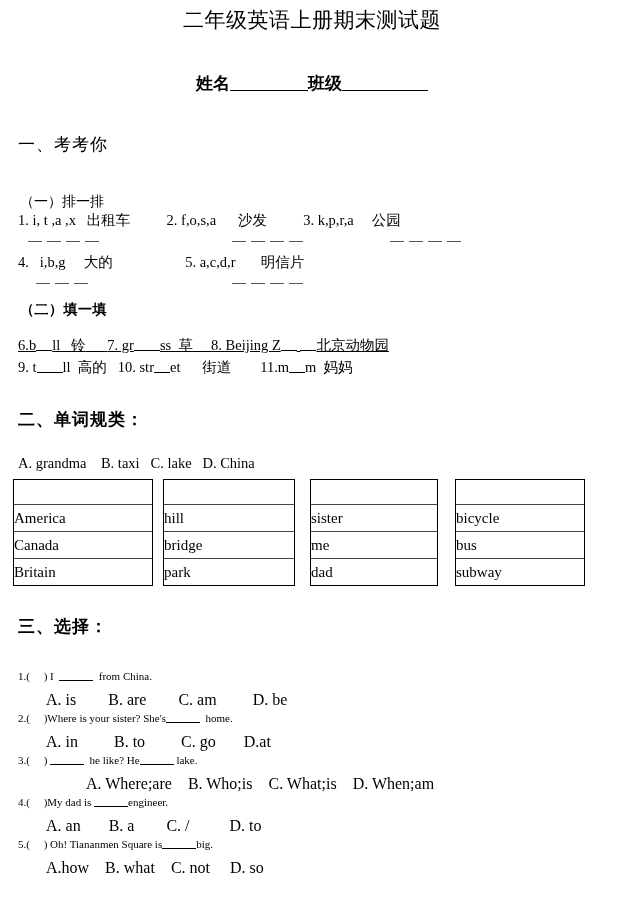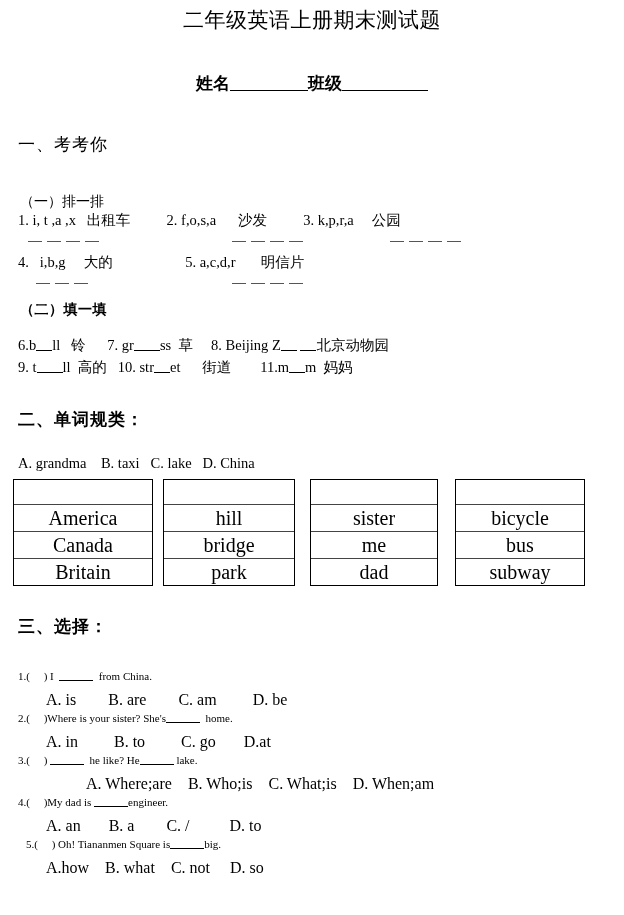--- a/index.html
+++ b/index.html
@@ -105,22 +105,21 @@
   
   .wtable {
     position: absolute;
     border: 1.7px solid #000;
     box-sizing: border-box;
     background: #fff;
   }
   .wtable .cell {
     height: 27px;
     line-height: 27px;
-    text-align: center;
-    font-size: 20px;
+    font-size: 15px;
     border-top: 1px solid #444;
     box-sizing: border-box;
   }
   .wtable .cell.head {
     border-top: none;
     height: 24px;
   }
 
   
   .mc-q { font-size: 11px; white-space: pre; }
@@ -169,21 +168,21 @@
   </div>
   <div class="dashgroup" style="top:283px; left:232px;">
     <i></i>
       <i></i>
       <i></i>
       <i></i>
   </div>
 
   <div class="sub-heading bold" id="sub-b">（二）填一填</div>
 
-  <div class="row" style="top:336px; left:18px;"><span>6.b</span><span class="u u-16"></span><span>ll   铃</span><span>      </span><span>7. gr</span><span class="u u-26"></span><span>ss  草</span><span>     </span><span>8. Beijing Z</span><span class="u u-16"></span><span> </span><span class="u u-16"></span><span>北京动物园</span></div>
+  <div class="row" style="top:336px; left:18px;text-decoration:underline;"><span>6.b</span><span class="u u-16"></span><span>ll   铃</span><span>      </span><span>7. gr</span><span class="u u-26"></span><span>ss  草</span><span>     </span><span>8. Beijing Z</span><span class="u u-16"></span><span> </span><span class="u u-16"></span><span>北京动物园</span></div>
 
   <div class="row" style="top:358px; left:18px;"><span>9. t</span><span class="u u-26"></span><span>ll  高的</span><span>   </span><span>10. str</span><span class="u u-16"></span><span>et      街道</span><span>        </span><span>11.m</span><span class="u u-16"></span><span>m  妈妈</span></div>
 
   <div class="sec-heading bold" id="sec2-heading">二、单词规类：</div>
 
   <div class="row" style="top:455px; left:18px;">A. grandma    B. taxi   C. lake   D. China</div>
 
   <div class="wtable" style="top:479px; left:13px; width:140px;">
     <div class="cell head"></div>
     <div class="cell">America</div>
@@ -219,16 +218,16 @@
 
   <div class="row mc-q" style="top:712px; left:18px;"><span>2.(     )Where is your sister? She's</span><span class="u u-34"></span><span>  home.</span></div>
   <div class="row mc-opt" style="top:733px; left:46px;">A. in         B. to         C. go       D.at</div>
 
   <div class="row mc-q" style="top:754px; left:18px;"><span>3.(     ) </span><span class="u u-34"></span><span>  he like? He</span><span class="u u-34"></span><span> lake.</span></div>
   <div class="row mc-opt" style="top:775px; left:46px;margin-left:40px;">A. Where;are    B. Who;is    C. What;is    D. When;am</div>
 
   <div class="row mc-q" style="top:796px; left:18px;"><span>4.(     )My dad is </span><span class="u u-34"></span><span>engineer.</span></div>
   <div class="row mc-opt" style="top:817px; left:46px;">A. an       B. a        C. /          D. to</div>
 
-  <div class="row mc-q" style="top:838px; left:18px;margin-left:8px;"><span>5.(     ) Oh! Tiananmen Square is</span><span class="u u-34"></span><span>big.</span></div>
+  <div class="row mc-q" style="top:838px; left:18px;"><span>5.(     ) Oh! Tiananmen Square is</span><span class="u u-34"></span><span>big.</span></div>
   <div class="row mc-opt" style="top:859px; left:46px;">A.how    B. what    C. not     D. so</div>
 
 </div>
 
 </body></html>

